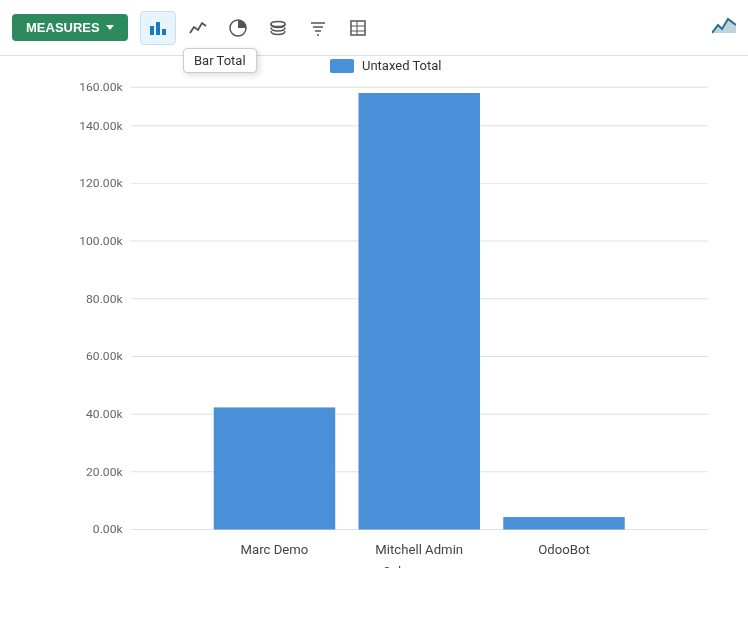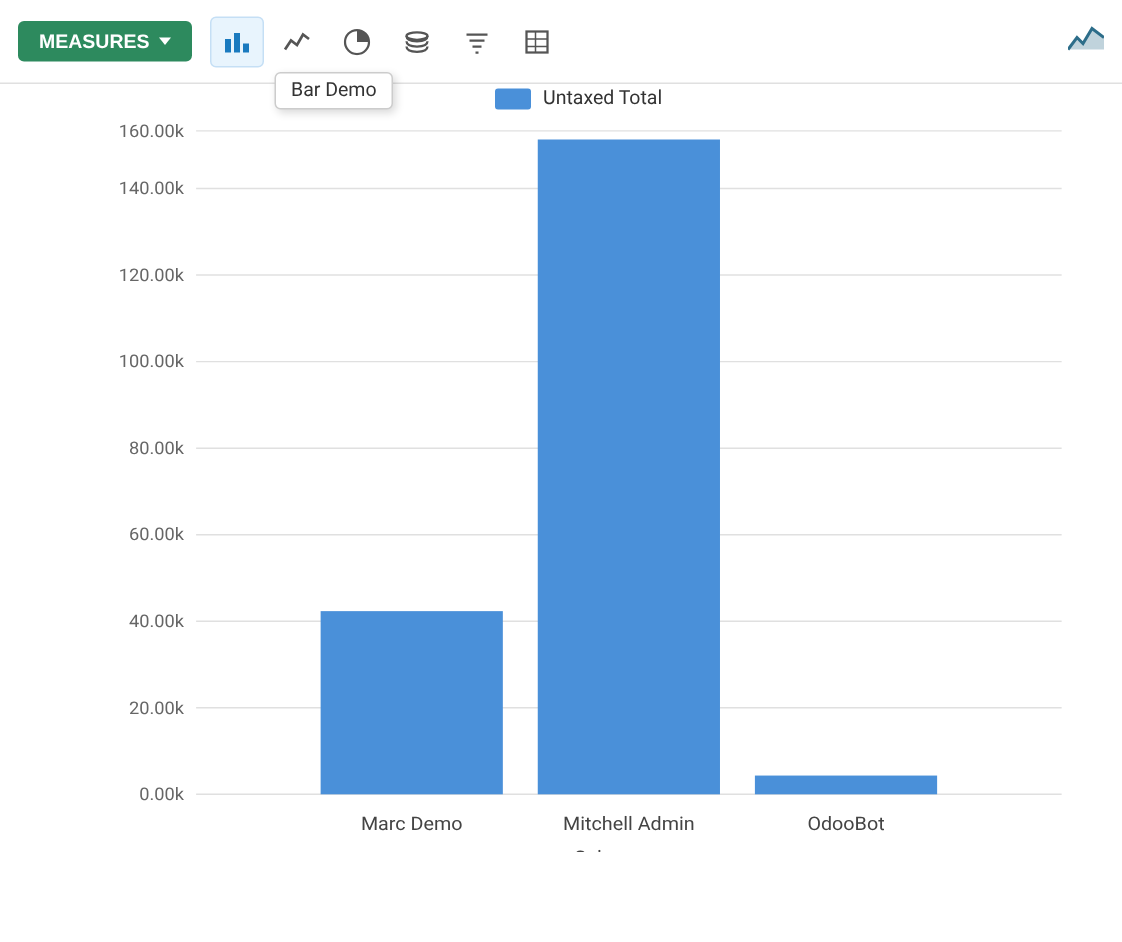--- a/index.html
+++ b/index.html
@@ -196,21 +196,21 @@
 
   <span class="top-right-icon">
     <svg width="24" height="20" viewBox="0 0 24 20">
       <polyline points="0,18 6,10 10,14 16,4 24,10" fill="none" stroke="#2d6e8a" stroke-width="2"></polyline>
       <polygon points="0,18 6,10 10,14 16,4 24,10 24,18" fill="#2d6e8a" opacity="0.3"></polygon>
     </svg>
   </span>
 </div>
 
 <div class="tooltip-container">
-  <div class="tooltip-box">Bar Demo</div>
+  <div class="tooltip-box">Bar Total</div>
 </div>
 
 <div class="cursor-overlay">☞</div>
 
 <div class="chart-area">
 
   
   <div class="legend">
     <span class="legend-swatch"></span>
     <span>Untaxed Total</span>

